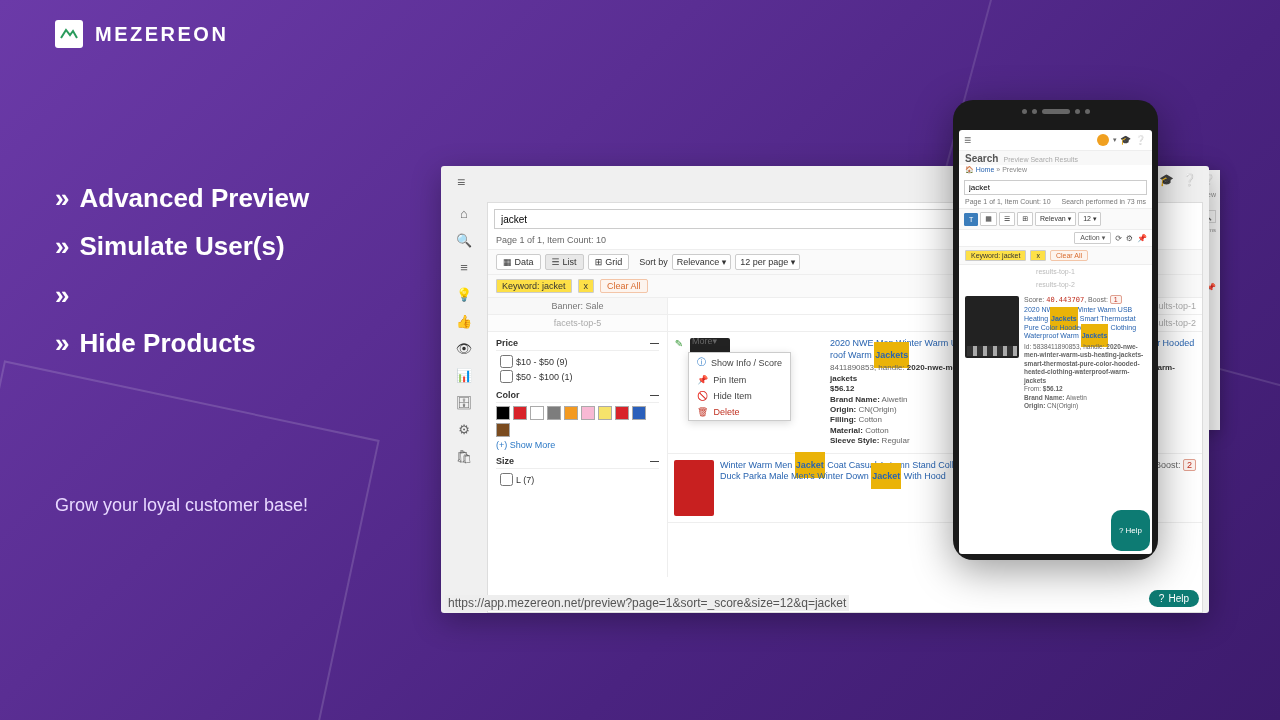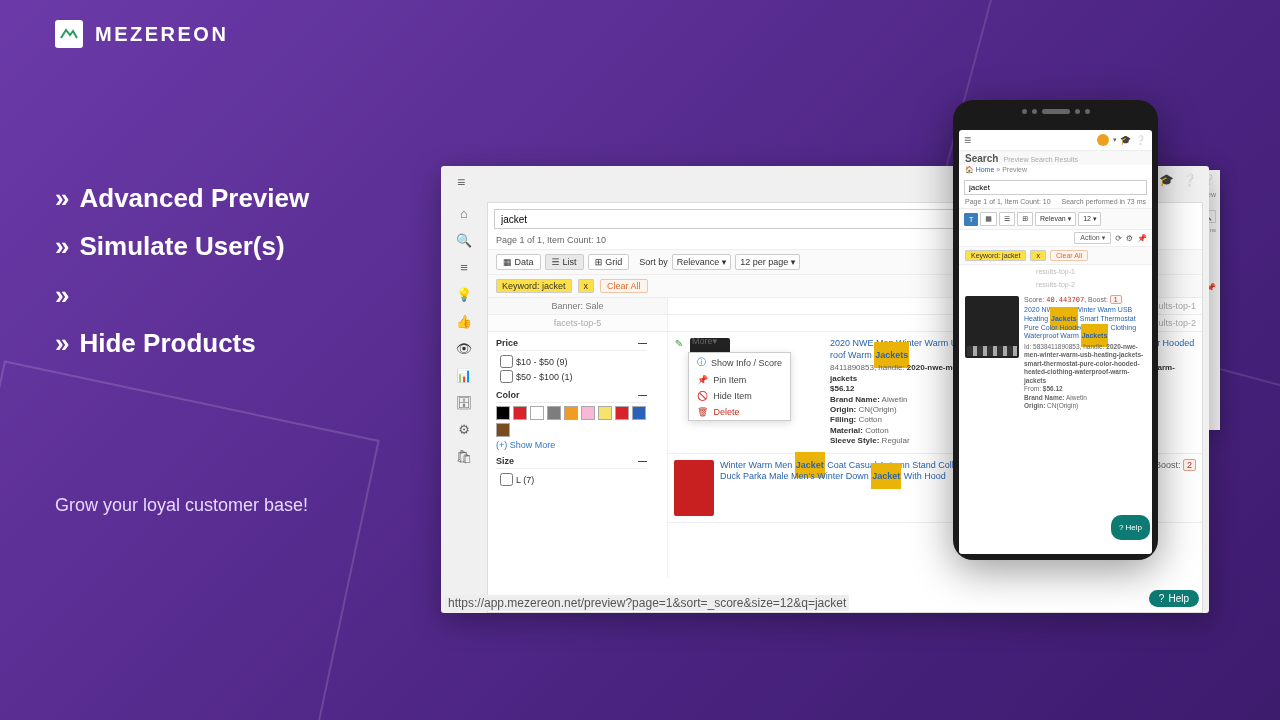--- a/index.html
+++ b/index.html
@@ -31,21 +31,21 @@
   .d-pageinfo { padding:0 8px 4px 8px; font-size:9px; color:#666; border-bottom:1px solid #eee;}
   .d-controls { padding:4px 8px; display:flex; gap:4px; align-items:center; border-bottom:1px solid #eee; background:#fafafa; flex-wrap:wrap;}
   .d-btn { border:1px solid #ccc; background:#fff; padding:2px 6px; font-size:9px; border-radius:2px; display:inline-flex; gap:3px; align-items:center;}
   .d-btn.active { background:#e8e8e8; }
   .d-select { border:1px solid #ccc; background:#fff; padding:2px 4px; font-size:9px; border-radius:2px; }
   .d-keyword-row { padding:4px 8px; display:flex; gap:6px; align-items:center; border-bottom:1px solid #eee; background:#fafafa;}
   .d-chip { border:1px solid #ccc; padding:1px 5px; font-size:9px; border-radius:1px; background:#fde047;}
   .d-clearall { color:#d86b2e; font-size:9px; border:1px solid #f3c5a8; background:#fdf4ee; padding:1px 6px; border-radius:2px;}
   .d-body { display:flex; height:calc(100% - 130px);}
   .d-facets { width:180px; border-right:1px solid #eee; padding:6px 8px; font-size:9px;}
-  .d-facet-title { font-weight:600; margin:6px 12px 3px 0; display:flex; justify-content:space-between; border-bottom:1px solid #eee; padding-bottom:2px;}
+  .d-facet-title { font-weight:600; margin:6px 0 3px 0; display:flex; justify-content:space-between; border-bottom:1px solid #eee; padding-bottom:2px;}
   .d-facet-item { font-size:9px; padding:1px 4px; display:flex; align-items:center; gap:3px;}
   .d-swatches { display:flex; flex-wrap:wrap; gap:3px; margin-top:3px;}
   .d-swatch { width:14px; height:14px; border:1px solid #aaa;}
   .d-showmore { color:#2b78c5; font-size:9px; margin-top:3px;}
   .d-results { flex:1; position:relative; overflow:hidden;}
   .d-banner { text-align:center; padding:3px; font-size:9px; color:#777; background:#f8f8f8; border-bottom:1px solid #eee;}
   .d-banner-sub { text-align:center; padding:3px; font-size:9px; color:#aaa; background:#fcfcfc; border-bottom:1px solid #eee;}
   .d-results-top { text-align:right; padding:3px 6px; font-size:9px; color:#aaa; border-bottom:1px solid #eee;}
   .d-product { display:flex; gap:6px; padding:6px; border-bottom:1px solid #eee; position:relative;}
   .d-prod-img { width:40px; height:56px; background:#222; border-radius:2px; flex-shrink:0;}
@@ -88,21 +88,21 @@
   .m-actions-row { padding:2px 5px; display:flex; justify-content:flex-end; gap:4px; align-items:center; border-bottom:1px solid #eee; font-size:8px; color:#555;}
   .m-keyword { padding:3px 6px; display:flex; gap:4px; align-items:center; background:#fafafa; border-bottom:1px solid #eee;}
   .m-clear { color:#d86b2e; border:1px solid #f3c5a8; background:#fdf4ee; font-size:7px; padding:1px 5px; border-radius:2px;}
   .m-placeholder { text-align:center; font-size:7px; color:#bbb; padding:3px 0;}
   .m-product { display:flex; gap:5px; padding:5px 6px;}
   .m-prod-img { width:54px; height:62px; background:#222; border-radius:2px; flex-shrink:0; position:relative;}
   .m-prod-img::after { content:""; position:absolute; bottom:2px; left:2px; right:2px; height:10px; background:repeating-linear-gradient(90deg,#333 0 6px,#aaa 6px 10px);}
   .m-prod-content { flex:1; font-size:7px;}
   .m-prod-title { color:#2964b0; line-height:1.25; margin:2px 0;}
   .m-prod-meta { color:#666; font-size:6.5px; line-height:1.3;}
-  .m-help { position:absolute; bottom:20px; right:8px; background:#0d7b73; color:#fff; font-size:8px; padding:8px 8px; border-radius:10px;}
+  .m-help { position:absolute; bottom:9px; right:8px; background:#0d7b73; color:#fff; font-size:8px; padding:16px 8px; border-radius:10px;}
 
   
   .peek { position:absolute; top:170px; left:1150px; width:70px; height:260px; background:#f0f0f0; box-shadow:0 4px 16px rgba(0,0,0,0.25); font-size:8px; color:#555; padding:4px;}
   .peek .peek-top { display:flex; justify-content:space-between; font-size:10px; color:#777;}
   .peek .peek-pin { margin-top:50px; display:flex; gap:3px; justify-content:flex-end;}
 </style>
 </head>
 <body>
 
 <div class="bg"></div>

